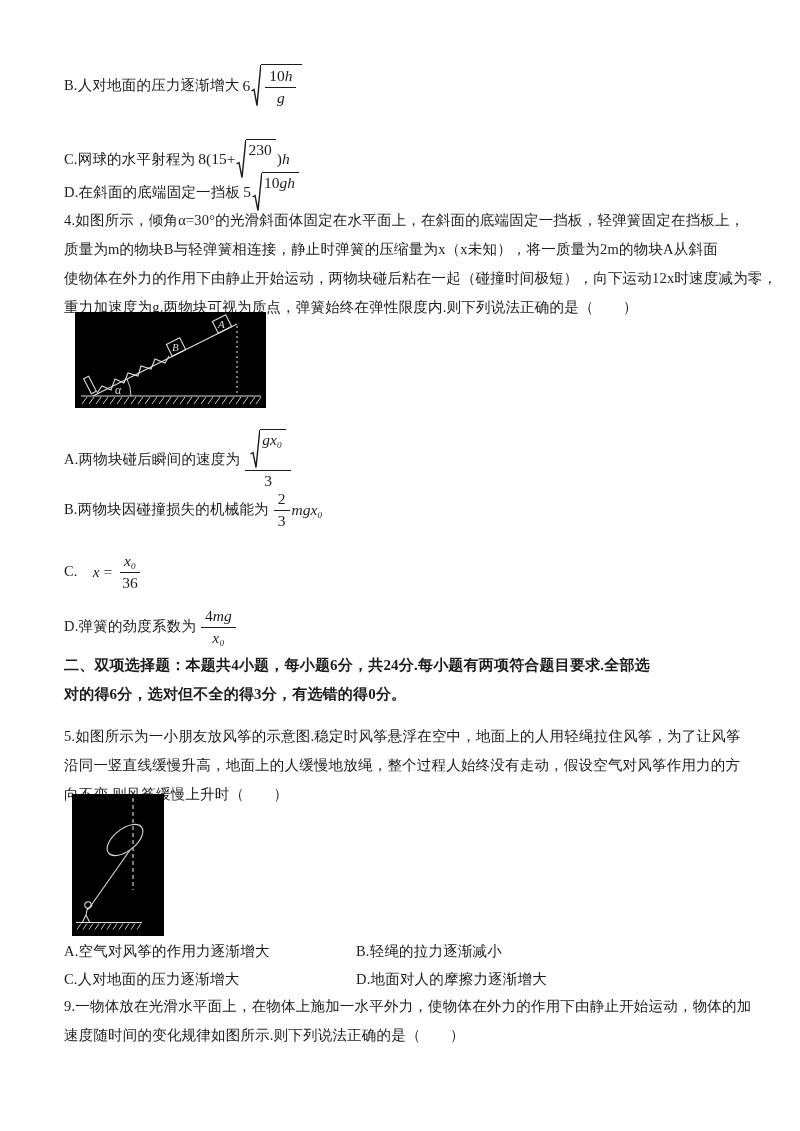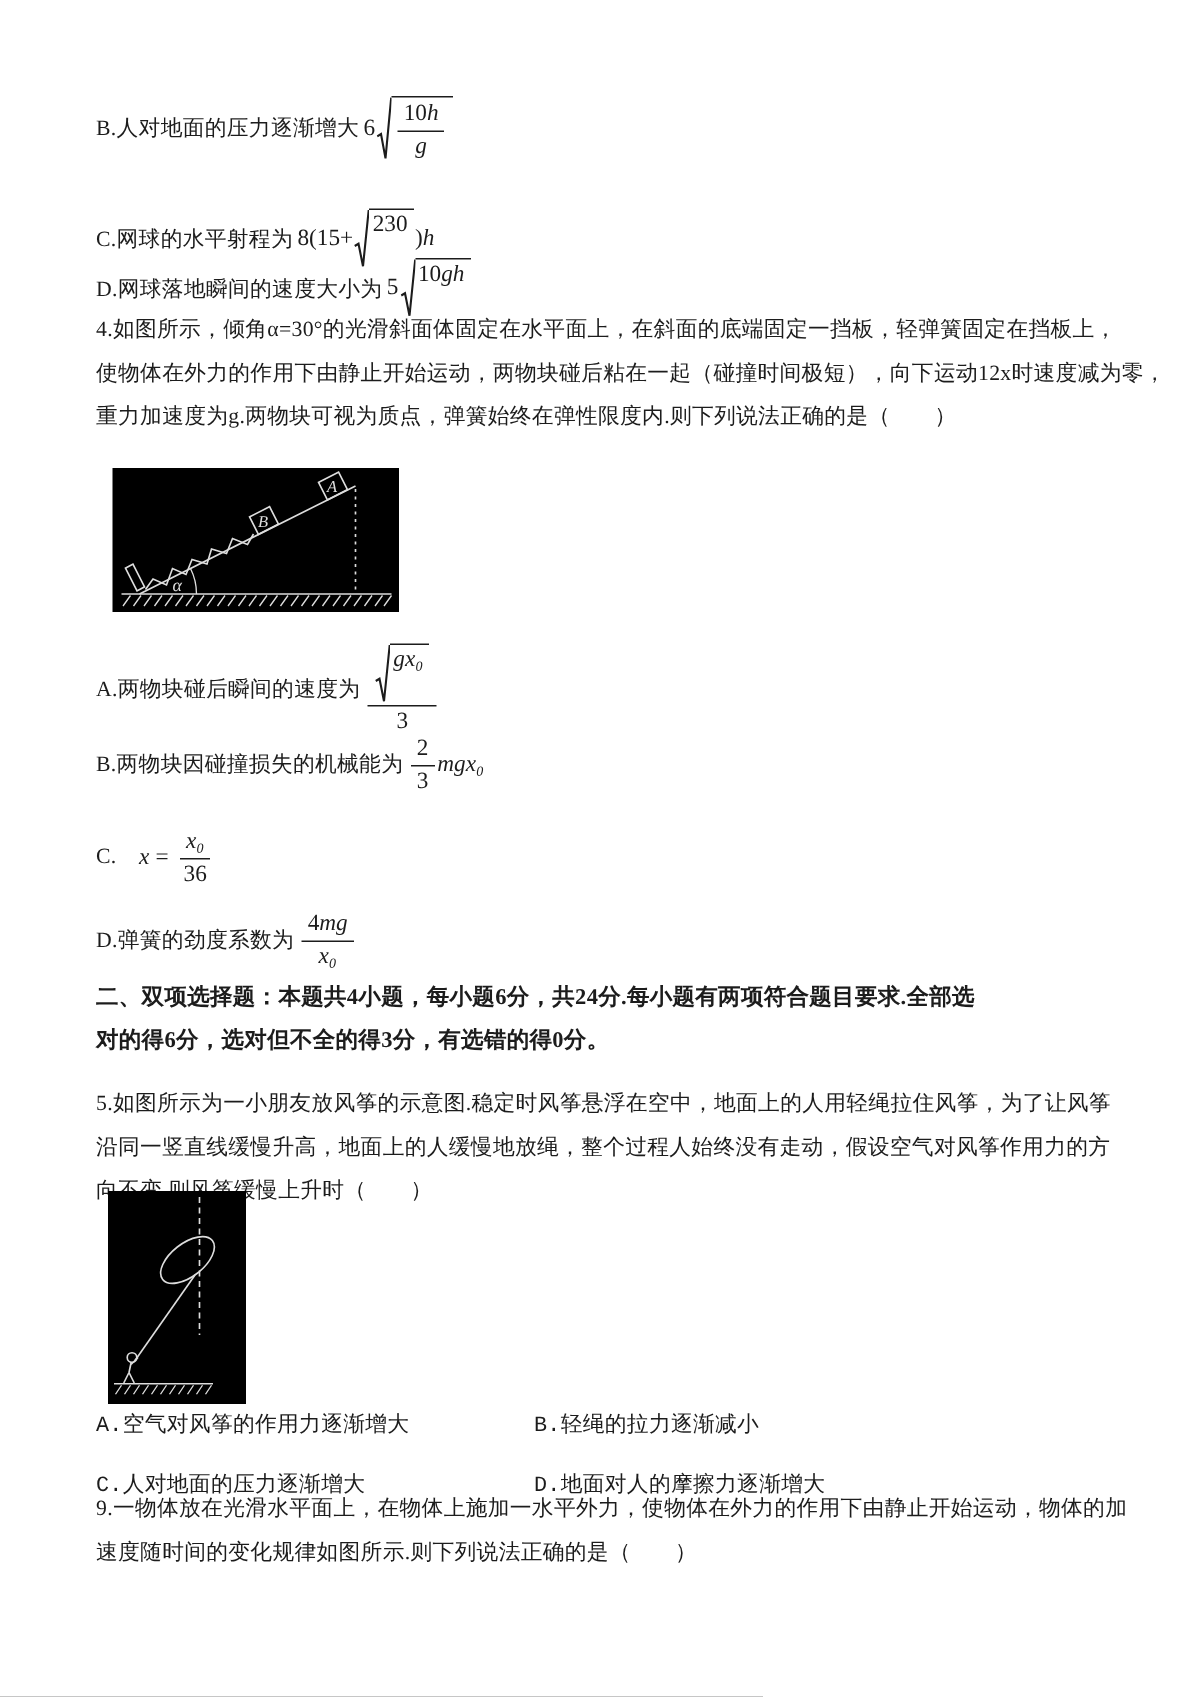--- a/index.html
+++ b/index.html
@@ -18,21 +18,21 @@
   .mn{font-style:normal;}
   .frac{display:inline-flex;flex-direction:column;align-items:center;text-align:center;margin:0 2px;line-height:1.2;}
   .frac .fnum{border-bottom:1.3px solid #1c1c1c;padding:1px 4px 1px 4px;display:inline-flex;align-items:flex-end;justify-content:center;}
   .frac .fden{padding:1px 4px 0 4px;}
   .rad{display:inline-flex;align-items:stretch;margin:0 1px;}
   .rad .rsign{width:10px;flex:0 0 10px;}
   .rad .rsign svg{width:100%;height:100%;display:block;}
   .rad .rbody{border-top:1.3px solid #1c1c1c;padding:1px 4px 0 2px;display:inline-flex;}
   .fig{position:absolute;background:#000;}
   .fig svg{display:block;width:100%;height:100%;}
-  .optgrid{display:grid;grid-template-columns:292px auto;row-gap:20px;font-size:14.5px;letter-spacing:.2px;line-height:20px;font-family:Liberation Mono, monospace;}
+  .optgrid{display:grid;grid-template-columns:292px auto;row-gap:8px;font-size:14.5px;letter-spacing:.2px;line-height:20px;}
   .gapC{display:inline-block;width:12px;}
 </style>
 </head>
 <body>
 
 <div class="page">
 
   <div class="row abs" style="left:64px;top:64px;">
     <span>B.人对地面的压力逐渐增大</span>
     <span class="math">
@@ -69,39 +69,40 @@
         <span class="rbody">
             <span class="mn">230</span>
           </span>
       </span>
       <span class="mn">)</span>
       <span class="v">h</span>
     </span>
   </div>
 
   <div class="row abs" style="left:64px;top:172px;">
-    <span>D.网球落地瞬间的速度大小为</span>
+    <span>D.在斜面的底端固定一挡板</span>
     <span class="math">
       <span class="mn">5</span>
       <span class="rad">
         <span class="rsign">
           <svg viewBox="0 0 10 40" preserveAspectRatio="none">
               <path d="M0.5 25 L3 23.5 L6 38.5 L9.8 1" fill="none" stroke="#1c1c1c" stroke-width="1.4" vector-effect="non-scaling-stroke"></path>
             </svg>
         </span>
         <span class="rbody">
             <span class="mn">10</span>
             <span class="v">gh</span>
           </span>
       </span>
     </span>
   </div>
 
   <div class="para abs" style="left:64px;top:206px;">
     <div class="line">4.如图所示，倾角α=30°的光滑斜面体固定在水平面上，在斜面的底端固定一挡板，轻弹簧固定在挡板上，</div>
+    <div class="line">质量为m的物块B与轻弹簧相连接，静止时弹簧的压缩量为x（x未知），将一质量为2m的物块A从斜面</div>
     <div class="line">使物体在外力的作用下由静止开始运动，两物块碰后粘在一起（碰撞时间极短），向下运动12x时速度减为零，</div>
     <div class="line">重力加速度为g.两物块可视为质点，弹簧始终在弹性限度内.则下列说法正确的是（　　）</div>
   </div>
 
   <div class="fig" style="left:75px;top:312px;width:191px;height:96px;">
     <svg viewBox="0 0 191 96">
       <g stroke="#ddd" stroke-width="1.1" fill="none">
         <path d="M6 84 H186"></path>
         <path d="M12 85 l-5 7 M19 85 l-5 7 M26 85 l-5 7 M33 85 l-5 7 M40 85 l-5 7 M47 85 l-5 7 M54 85 l-5 7 M61 85 l-5 7 M68 85 l-5 7 M75 85 l-5 7 M82 85 l-5 7 M89 85 l-5 7 M96 85 l-5 7 M103 85 l-5 7 M110 85 l-5 7 M117 85 l-5 7 M124 85 l-5 7 M131 85 l-5 7 M138 85 l-5 7 M145 85 l-5 7 M152 85 l-5 7 M159 85 l-5 7 M166 85 l-5 7 M173 85 l-5 7 M180 85 l-5 7 M186 85 l-5 7" stroke-width="0.9"></path>
         <path d="M18 84 L162 12"></path>

